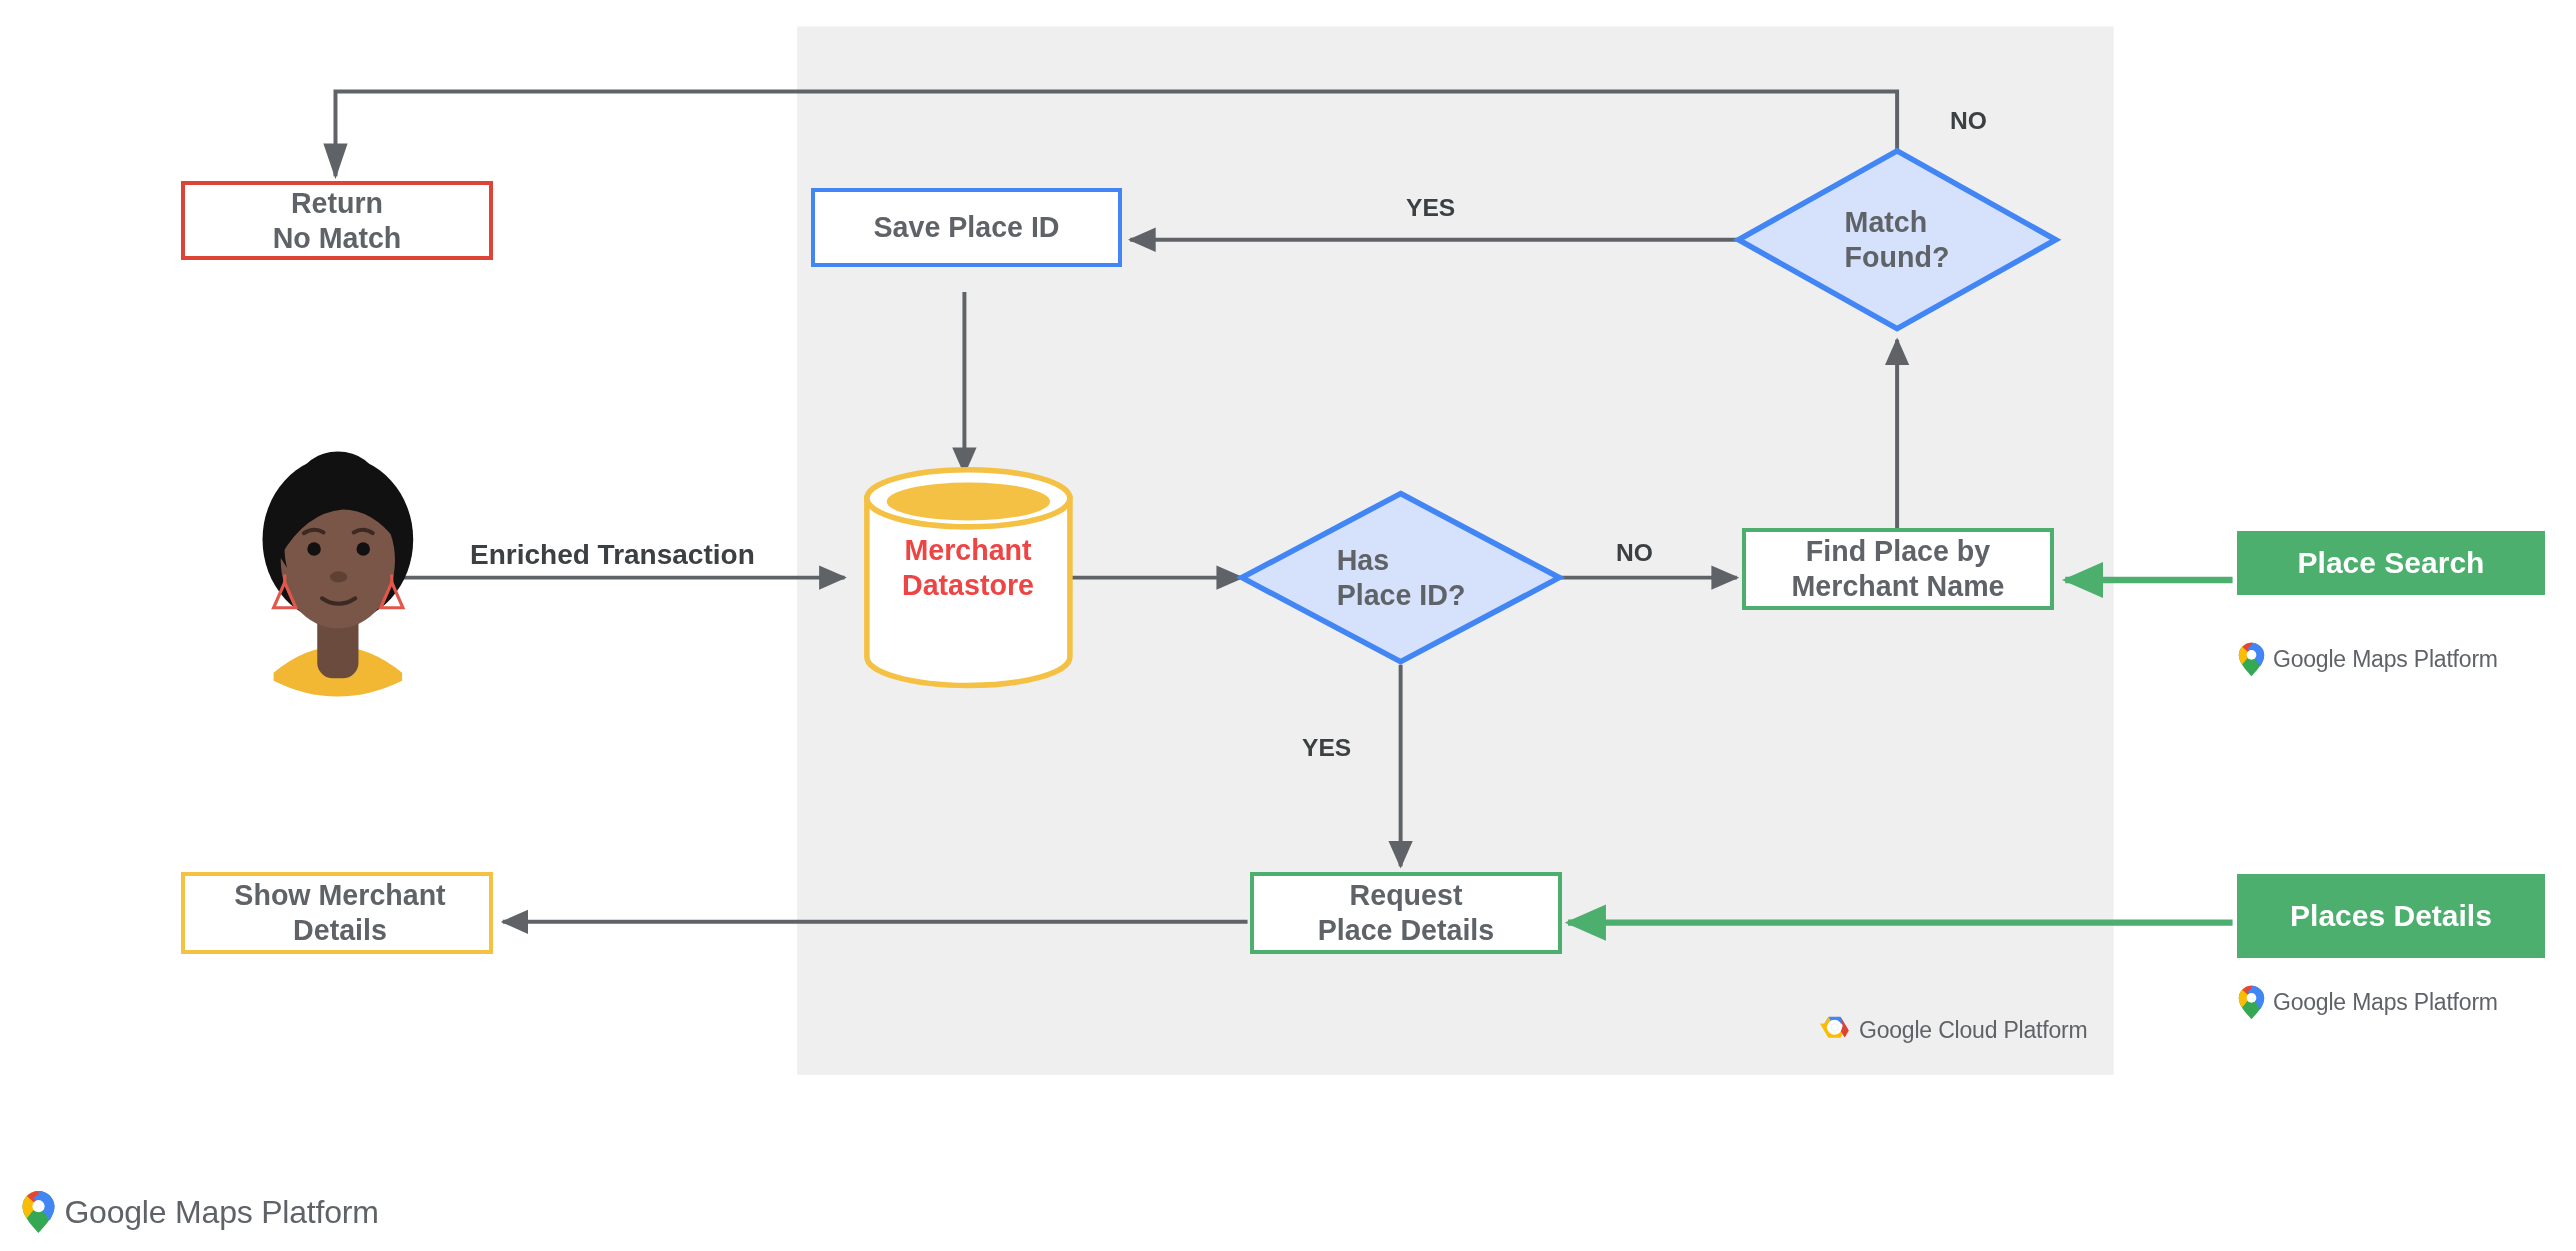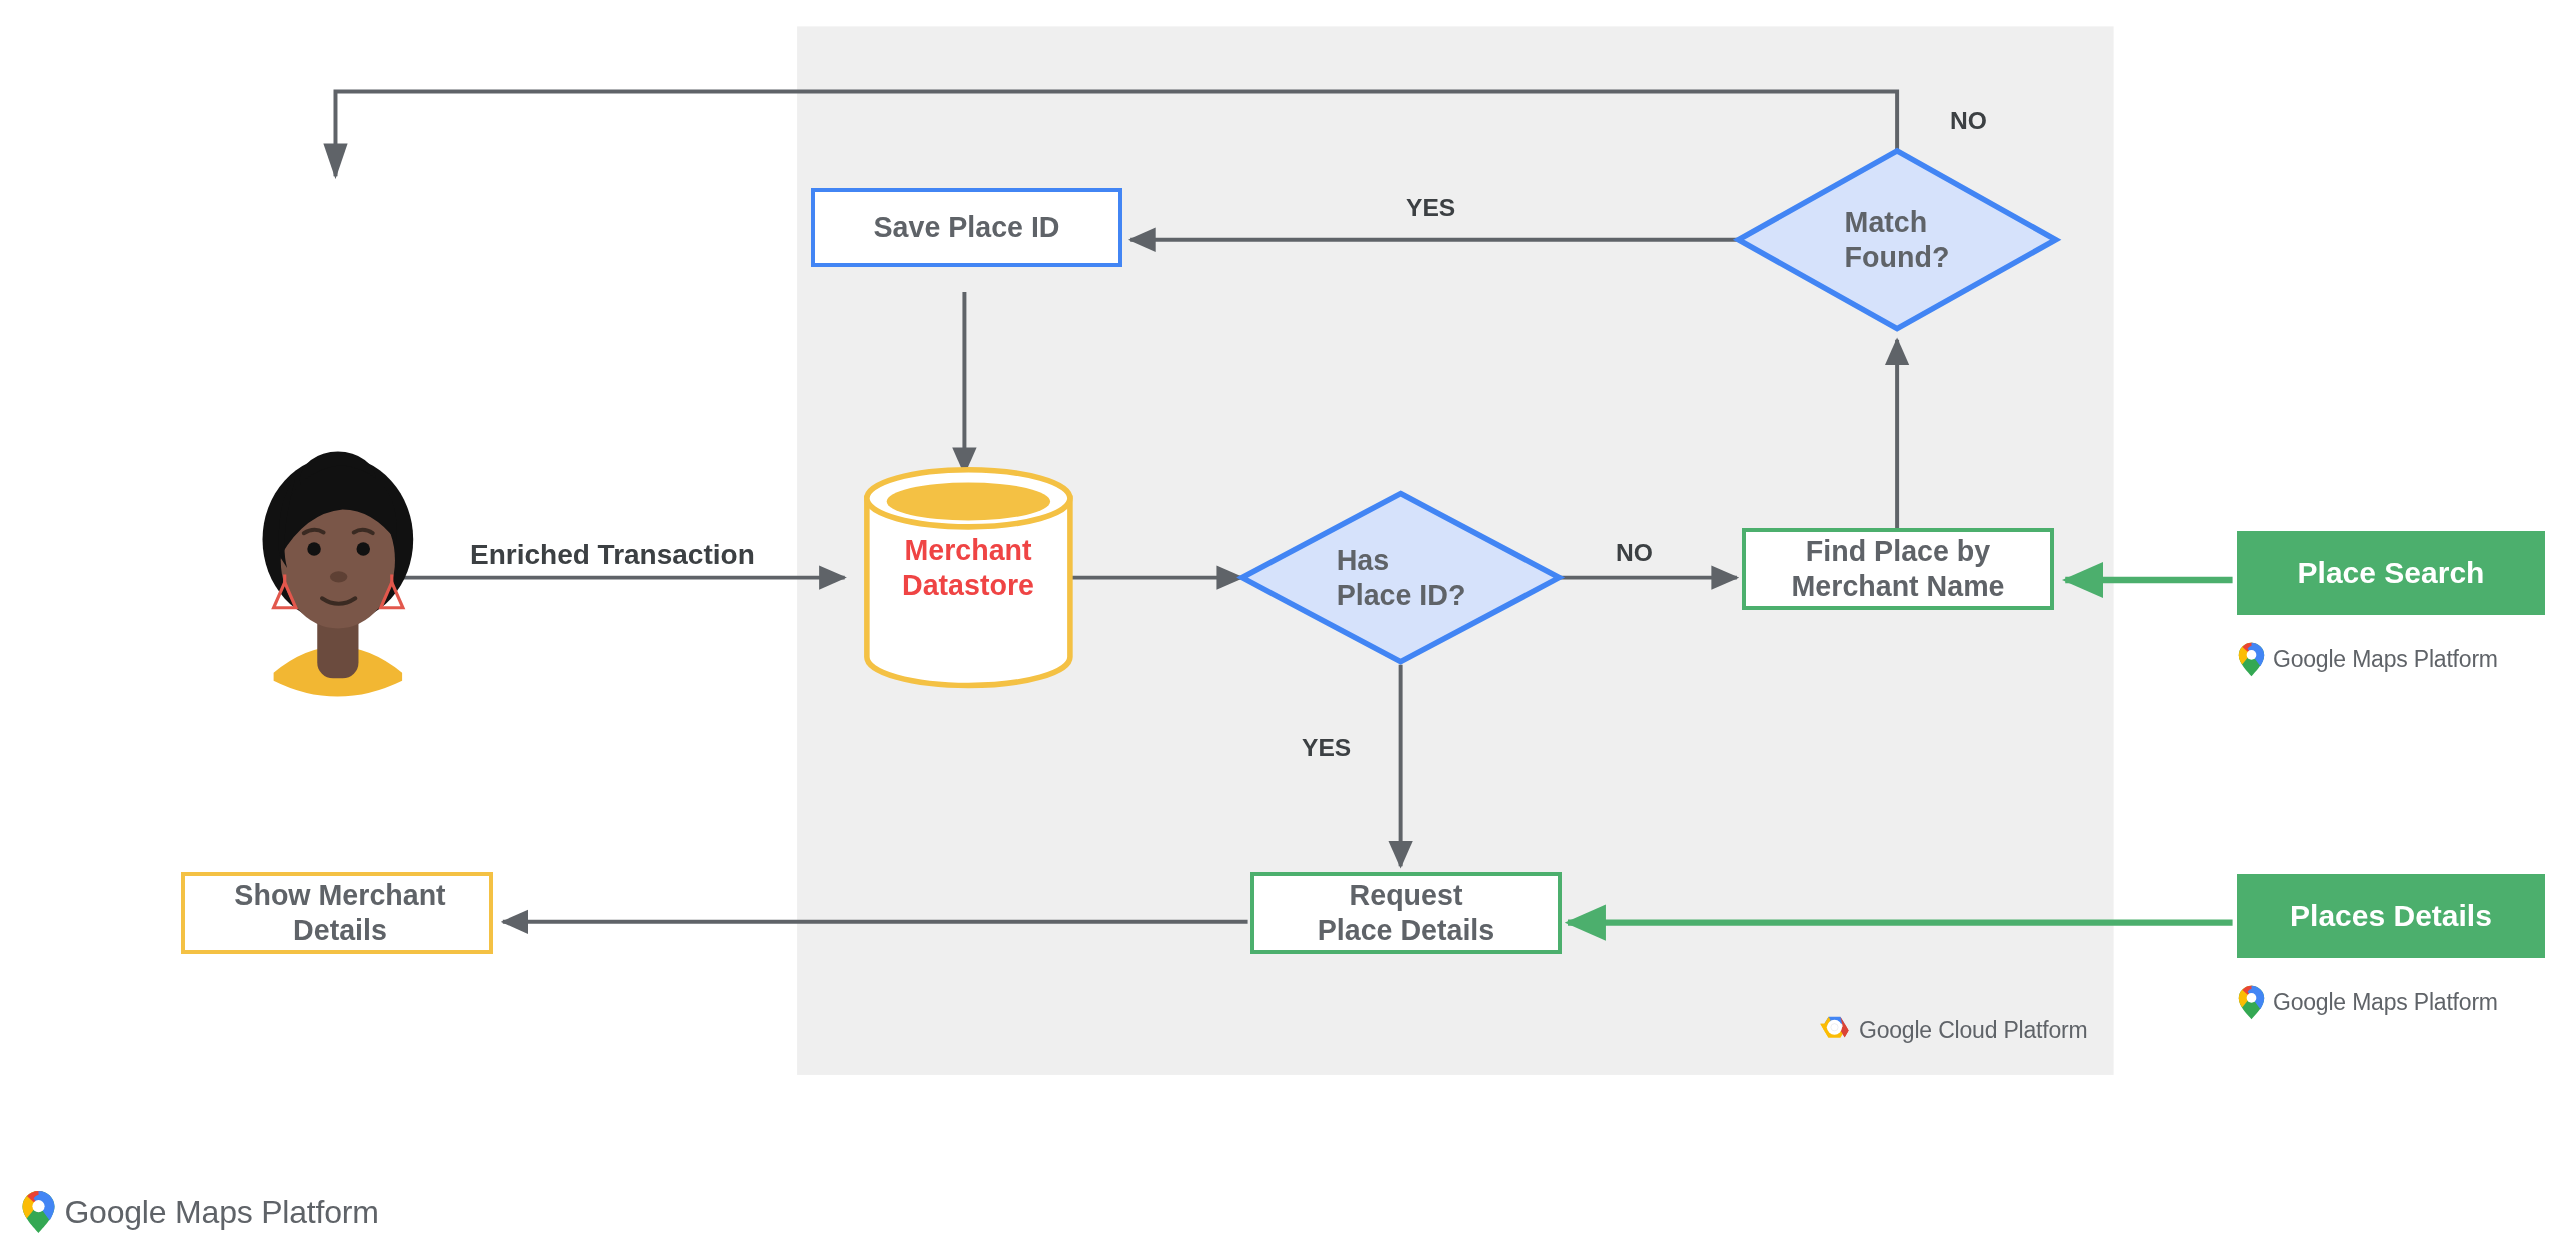--- a/index.html
+++ b/index.html
@@ -208,41 +208,45 @@
 
       <path d="M 406 754 Q 427 768 448 754" stroke="#3A2A22" stroke-width="5" fill="none" stroke-linecap="round"></path>
 
       <path d="M 359 734 L 345 766 L 373 766 Z" fill="none" stroke="#E2574C" stroke-width="4"></path>
       <line x1="359" y1="724" x2="359" y2="736" stroke="#E2574C" stroke-width="4"></line>
       <path d="M 494 734 L 480 766 L 508 766 Z" fill="none" stroke="#E2574C" stroke-width="4"></path>
       <line x1="494" y1="724" x2="494" y2="736" stroke="#E2574C" stroke-width="4"></line>
     </g>
   </svg>
 
+  <div class="node box red" style="left:181px; top:181px; width:312px; height:79px;">
+    <span>Return
+No Match</span>
+  </div>
 
   <div class="node box blue" style="left:811px; top:188px; width:311px; height:79px;justify-content:center;">
     <span>Save Place ID</span>
   </div>
 
   <div class="node box green" style="left:1742px; top:528px; width:312px; height:82px;">
     <span>Find Place by
 Merchant Name</span>
   </div>
 
   <div class="node box green" style="left:1250px; top:872px; width:312px; height:82px;">
     <span>Request
 Place Details</span>
   </div>
 
   <div class="node box yellow" style="left:181px; top:872px; width:312px; height:82px;">
     <span>Show Merchant
 Details</span>
   </div>
 
-  <div class="node apicard" style="left:2237px; top:531px; width:308px; height:84px;">
+  <div class="node apicard" style="left:2237px; top:531px; width:308px; height:64px;">
     <span>Place Search</span>
   </div>
 
   <div class="node apicard" style="left:2237px; top:874px; width:308px; height:84px;">
     <span>Places Details</span>
   </div>
 
   <div class="diamond-text" style="left:1282px; top:533px; width:238px; height:89px;">
     <span>Has
 Place ID?</span>

